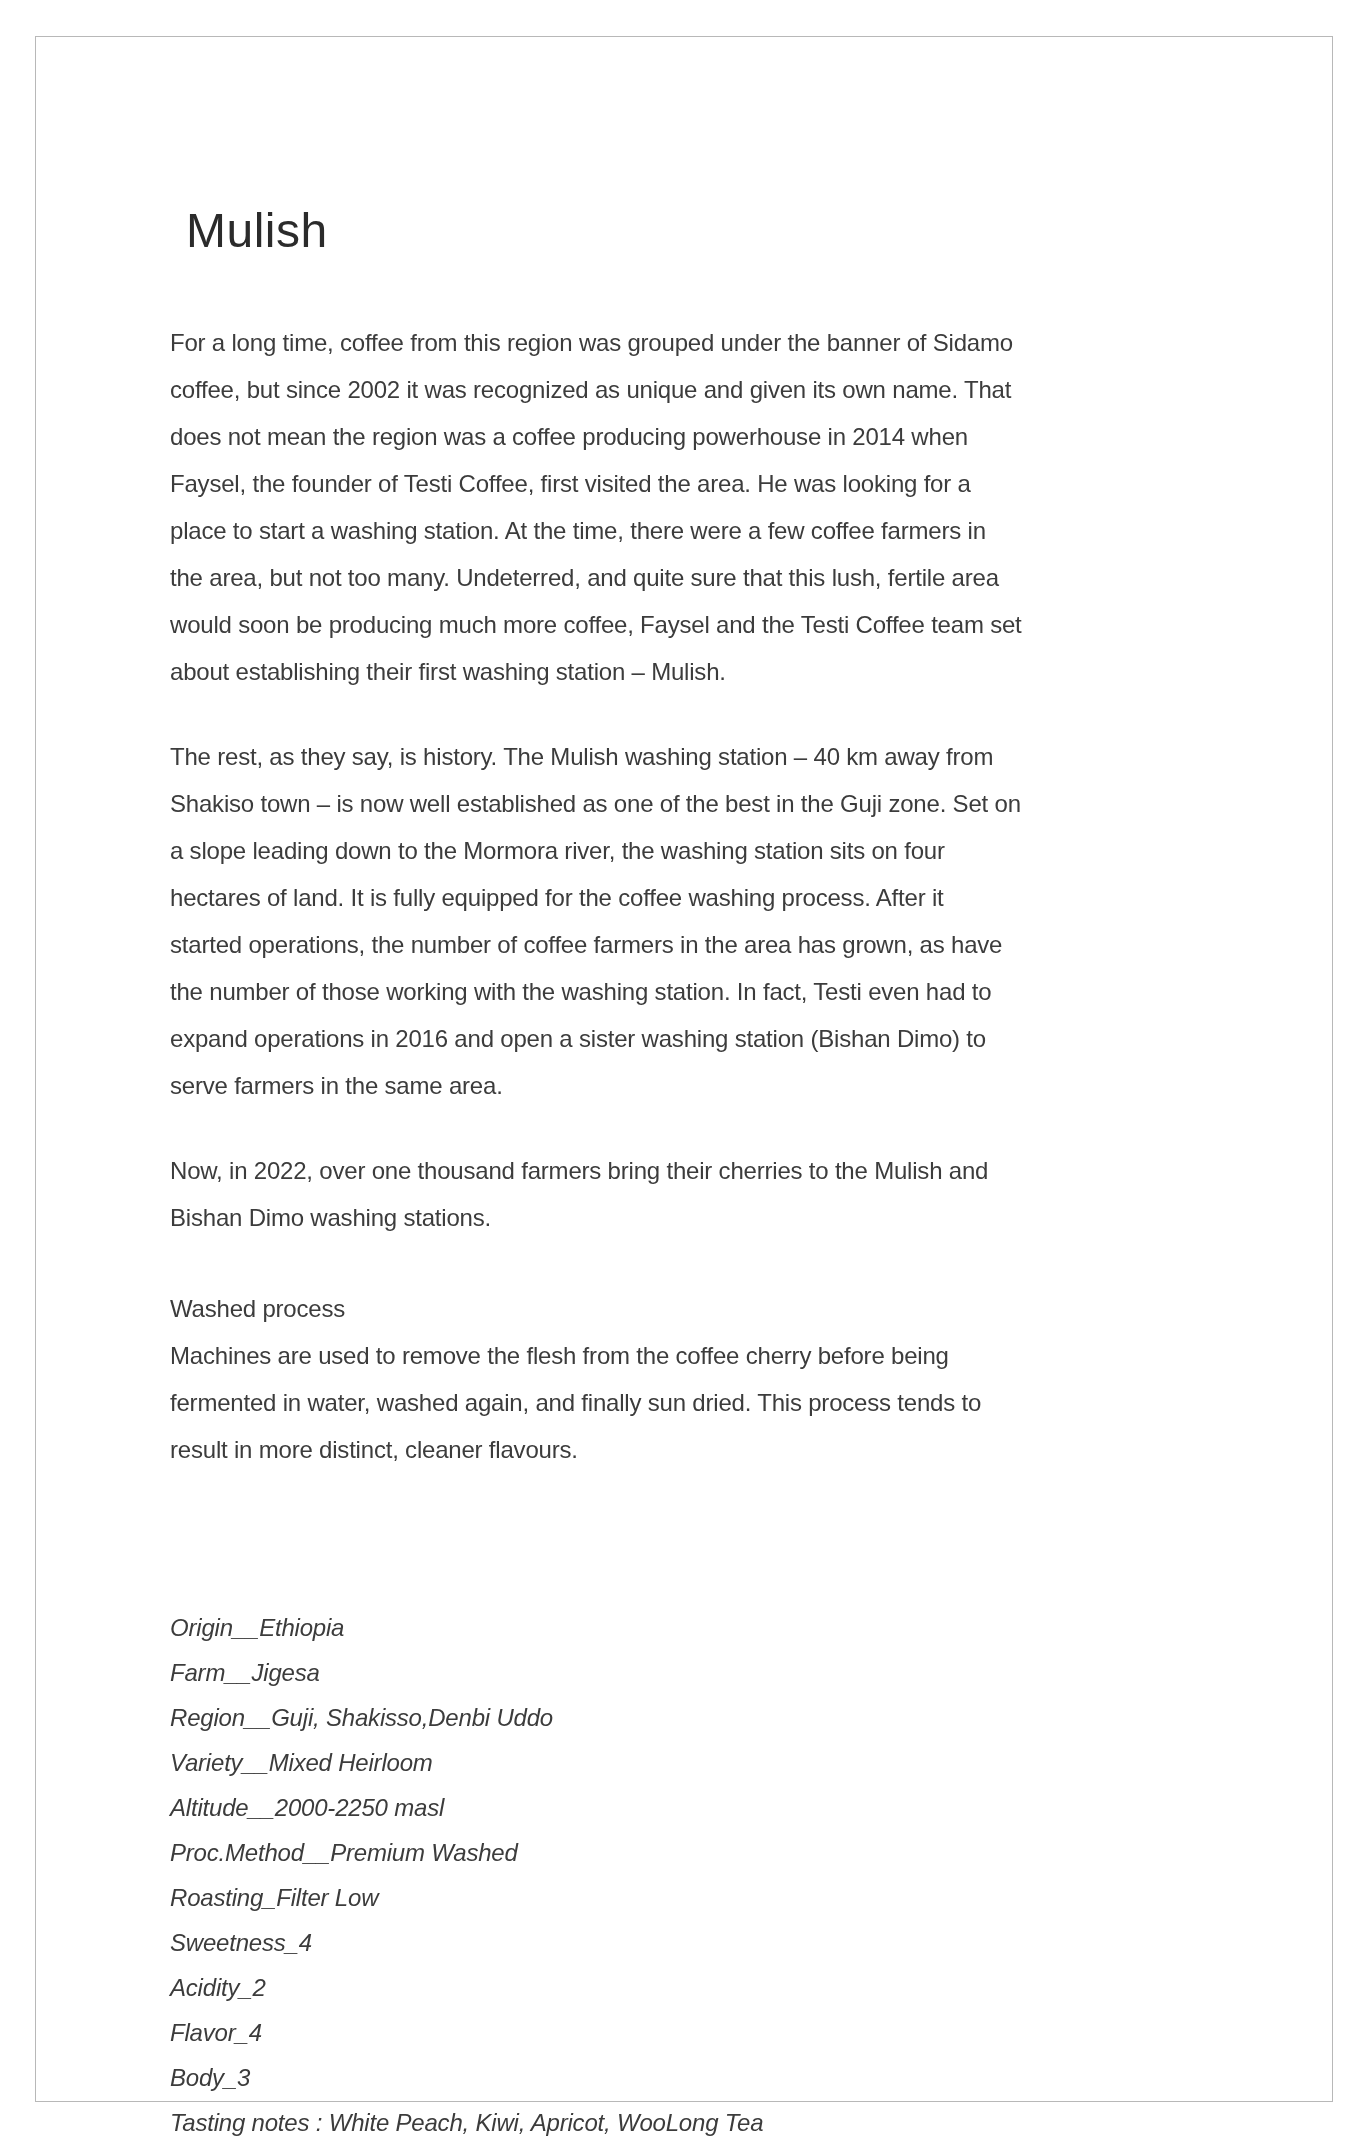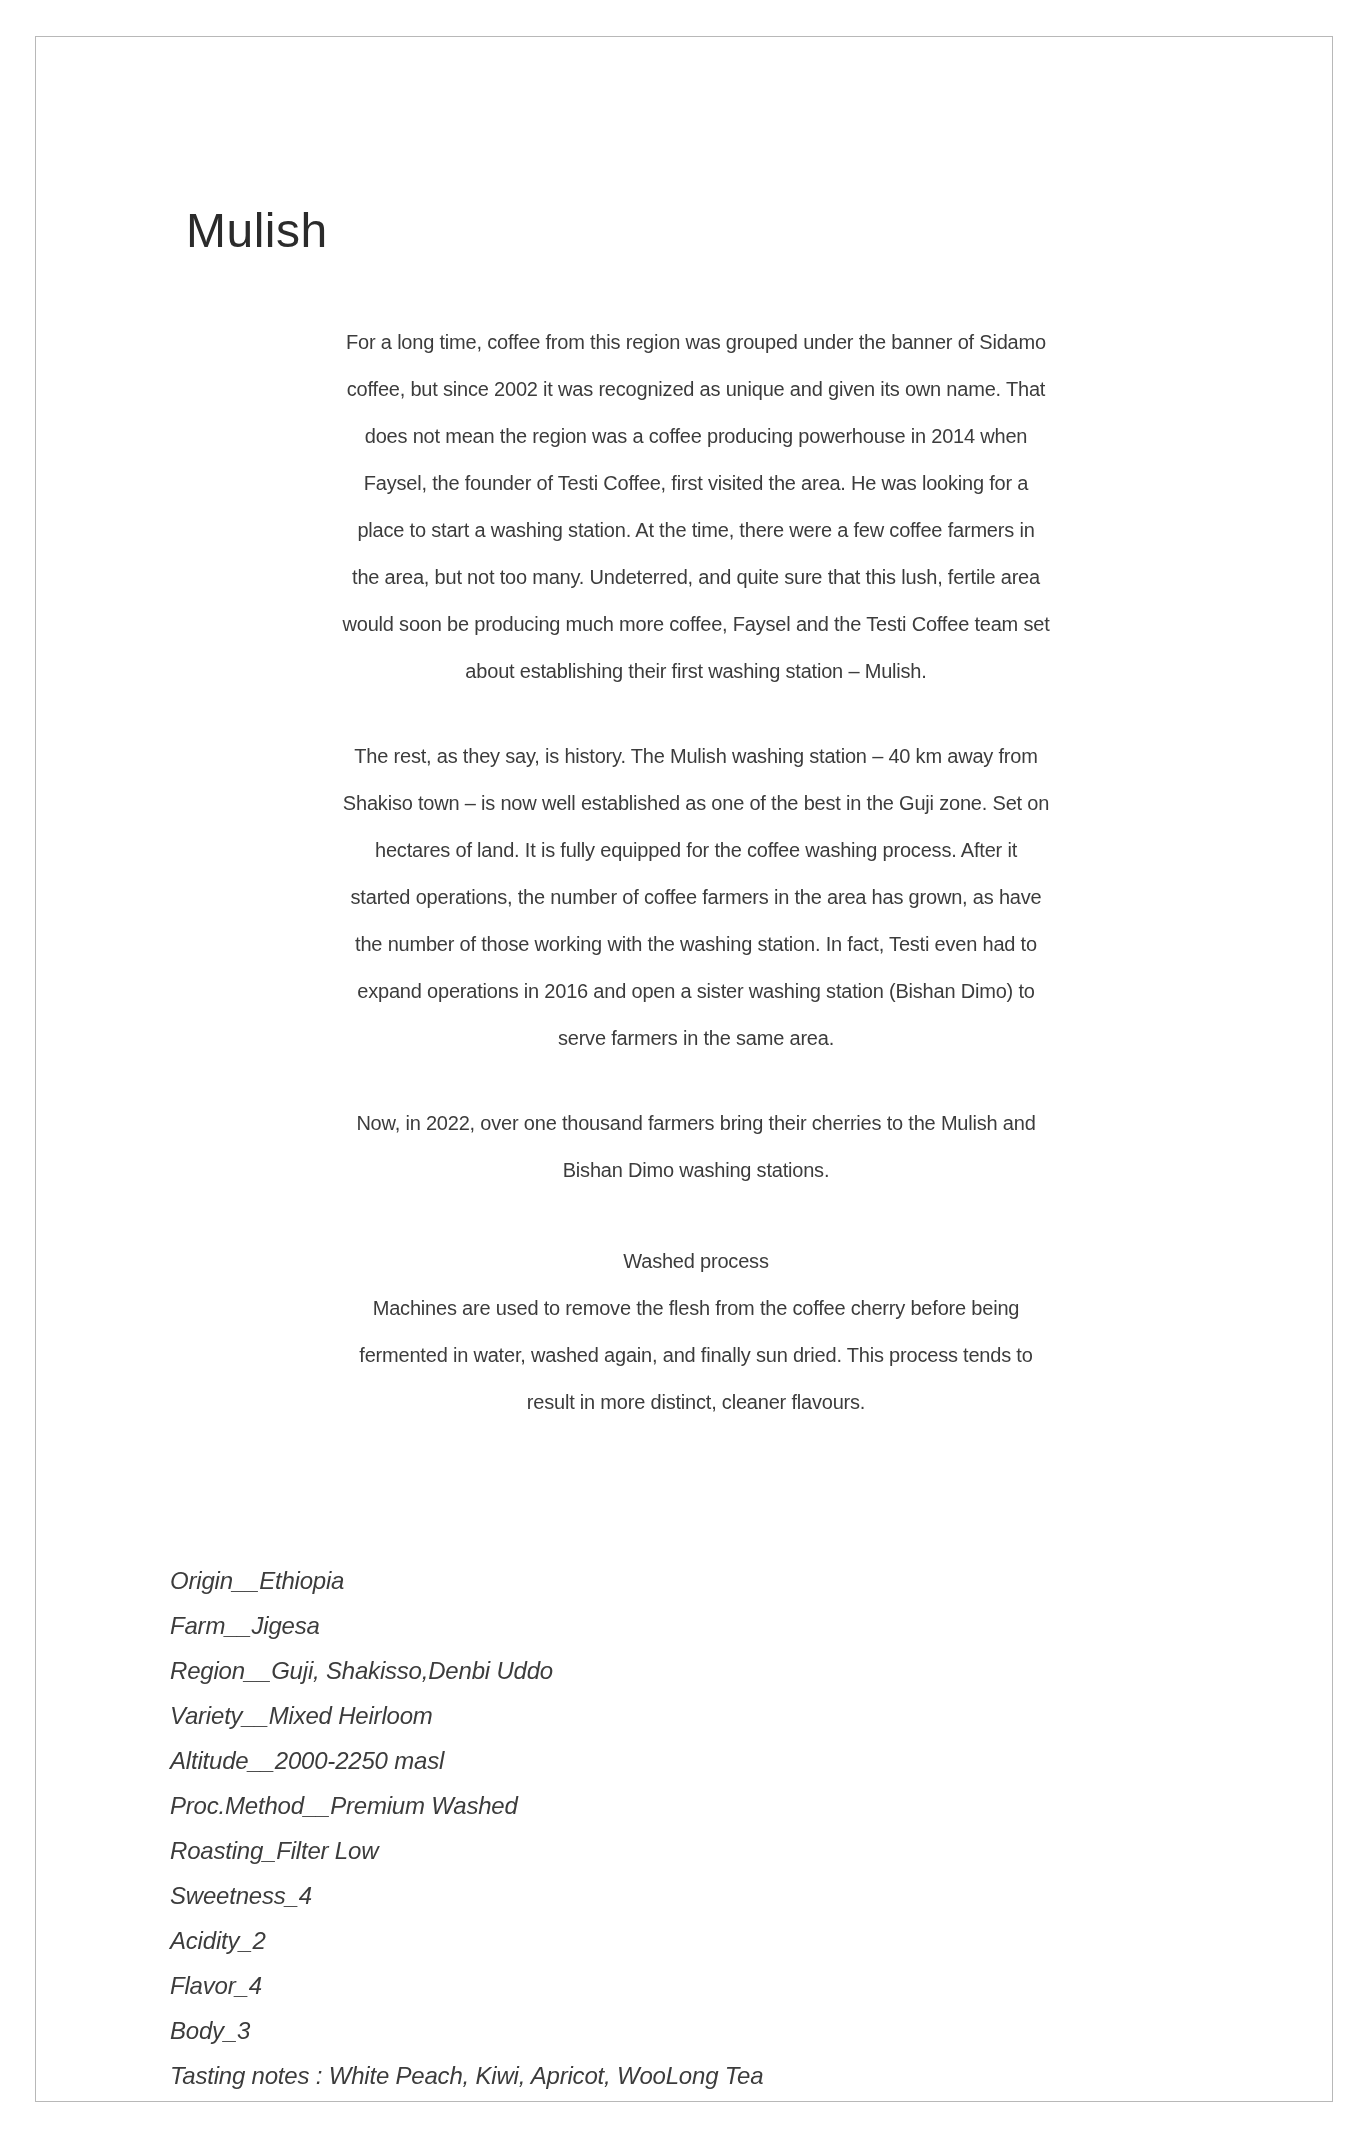--- a/index.html
+++ b/index.html
@@ -22,25 +22,24 @@
   .doc-title {
     margin: 16px;
     font-size: 48px;
     line-height: 56px;
     font-weight: 400;
     letter-spacing: 0.5px;
     color: #2b2b2b;
   }
   .para {
     margin-top: 38px;
-    font-size: 20px;
+    font-size: 24px;
     line-height: 47px;
     font-weight: 400;
     letter-spacing: -0.2px;
-    text-align: center;
   }
   .para.first { margin-top: 60px; }
   .process-block { margin-top: 44px; }
   .details-block {
     margin-top: 132px;
     font-size: 24px;
     line-height: 45px;
     letter-spacing: -0.2px;
     font-style: italic;
   }
@@ -62,20 +61,21 @@
         <div>Faysel, the founder of Testi Coffee, first visited the area. He was looking for a</div>
         <div>place to start a washing station. At the time, there were a few coffee farmers in</div>
         <div>the area, but not too many. Undeterred, and quite sure that this lush, fertile area</div>
         <div>would soon be producing much more coffee, Faysel and the Testi Coffee team set</div>
         <div>about establishing their first washing station – Mulish.</div>
       </div>
 
     <div class="para">
         <div>The rest, as they say, is history. The Mulish washing station – 40 km away from</div>
         <div>Shakiso town – is now well established as one of the best in the Guji zone. Set on</div>
+        <div>a slope leading down to the Mormora river, the washing station sits on four</div>
         <div>hectares of land. It is fully equipped for the coffee washing process. After it</div>
         <div>started operations, the number of coffee farmers in the area has grown, as have</div>
         <div>the number of those working with the washing station. In fact, Testi even had to</div>
         <div>expand operations in 2016 and open a sister washing station (Bishan Dimo) to</div>
         <div>serve farmers in the same area.</div>
       </div>
 
     <div class="para">
         <div>Now, in 2022, over one thousand farmers bring their cherries to the Mulish and</div>
         <div>Bishan Dimo washing stations.</div>

